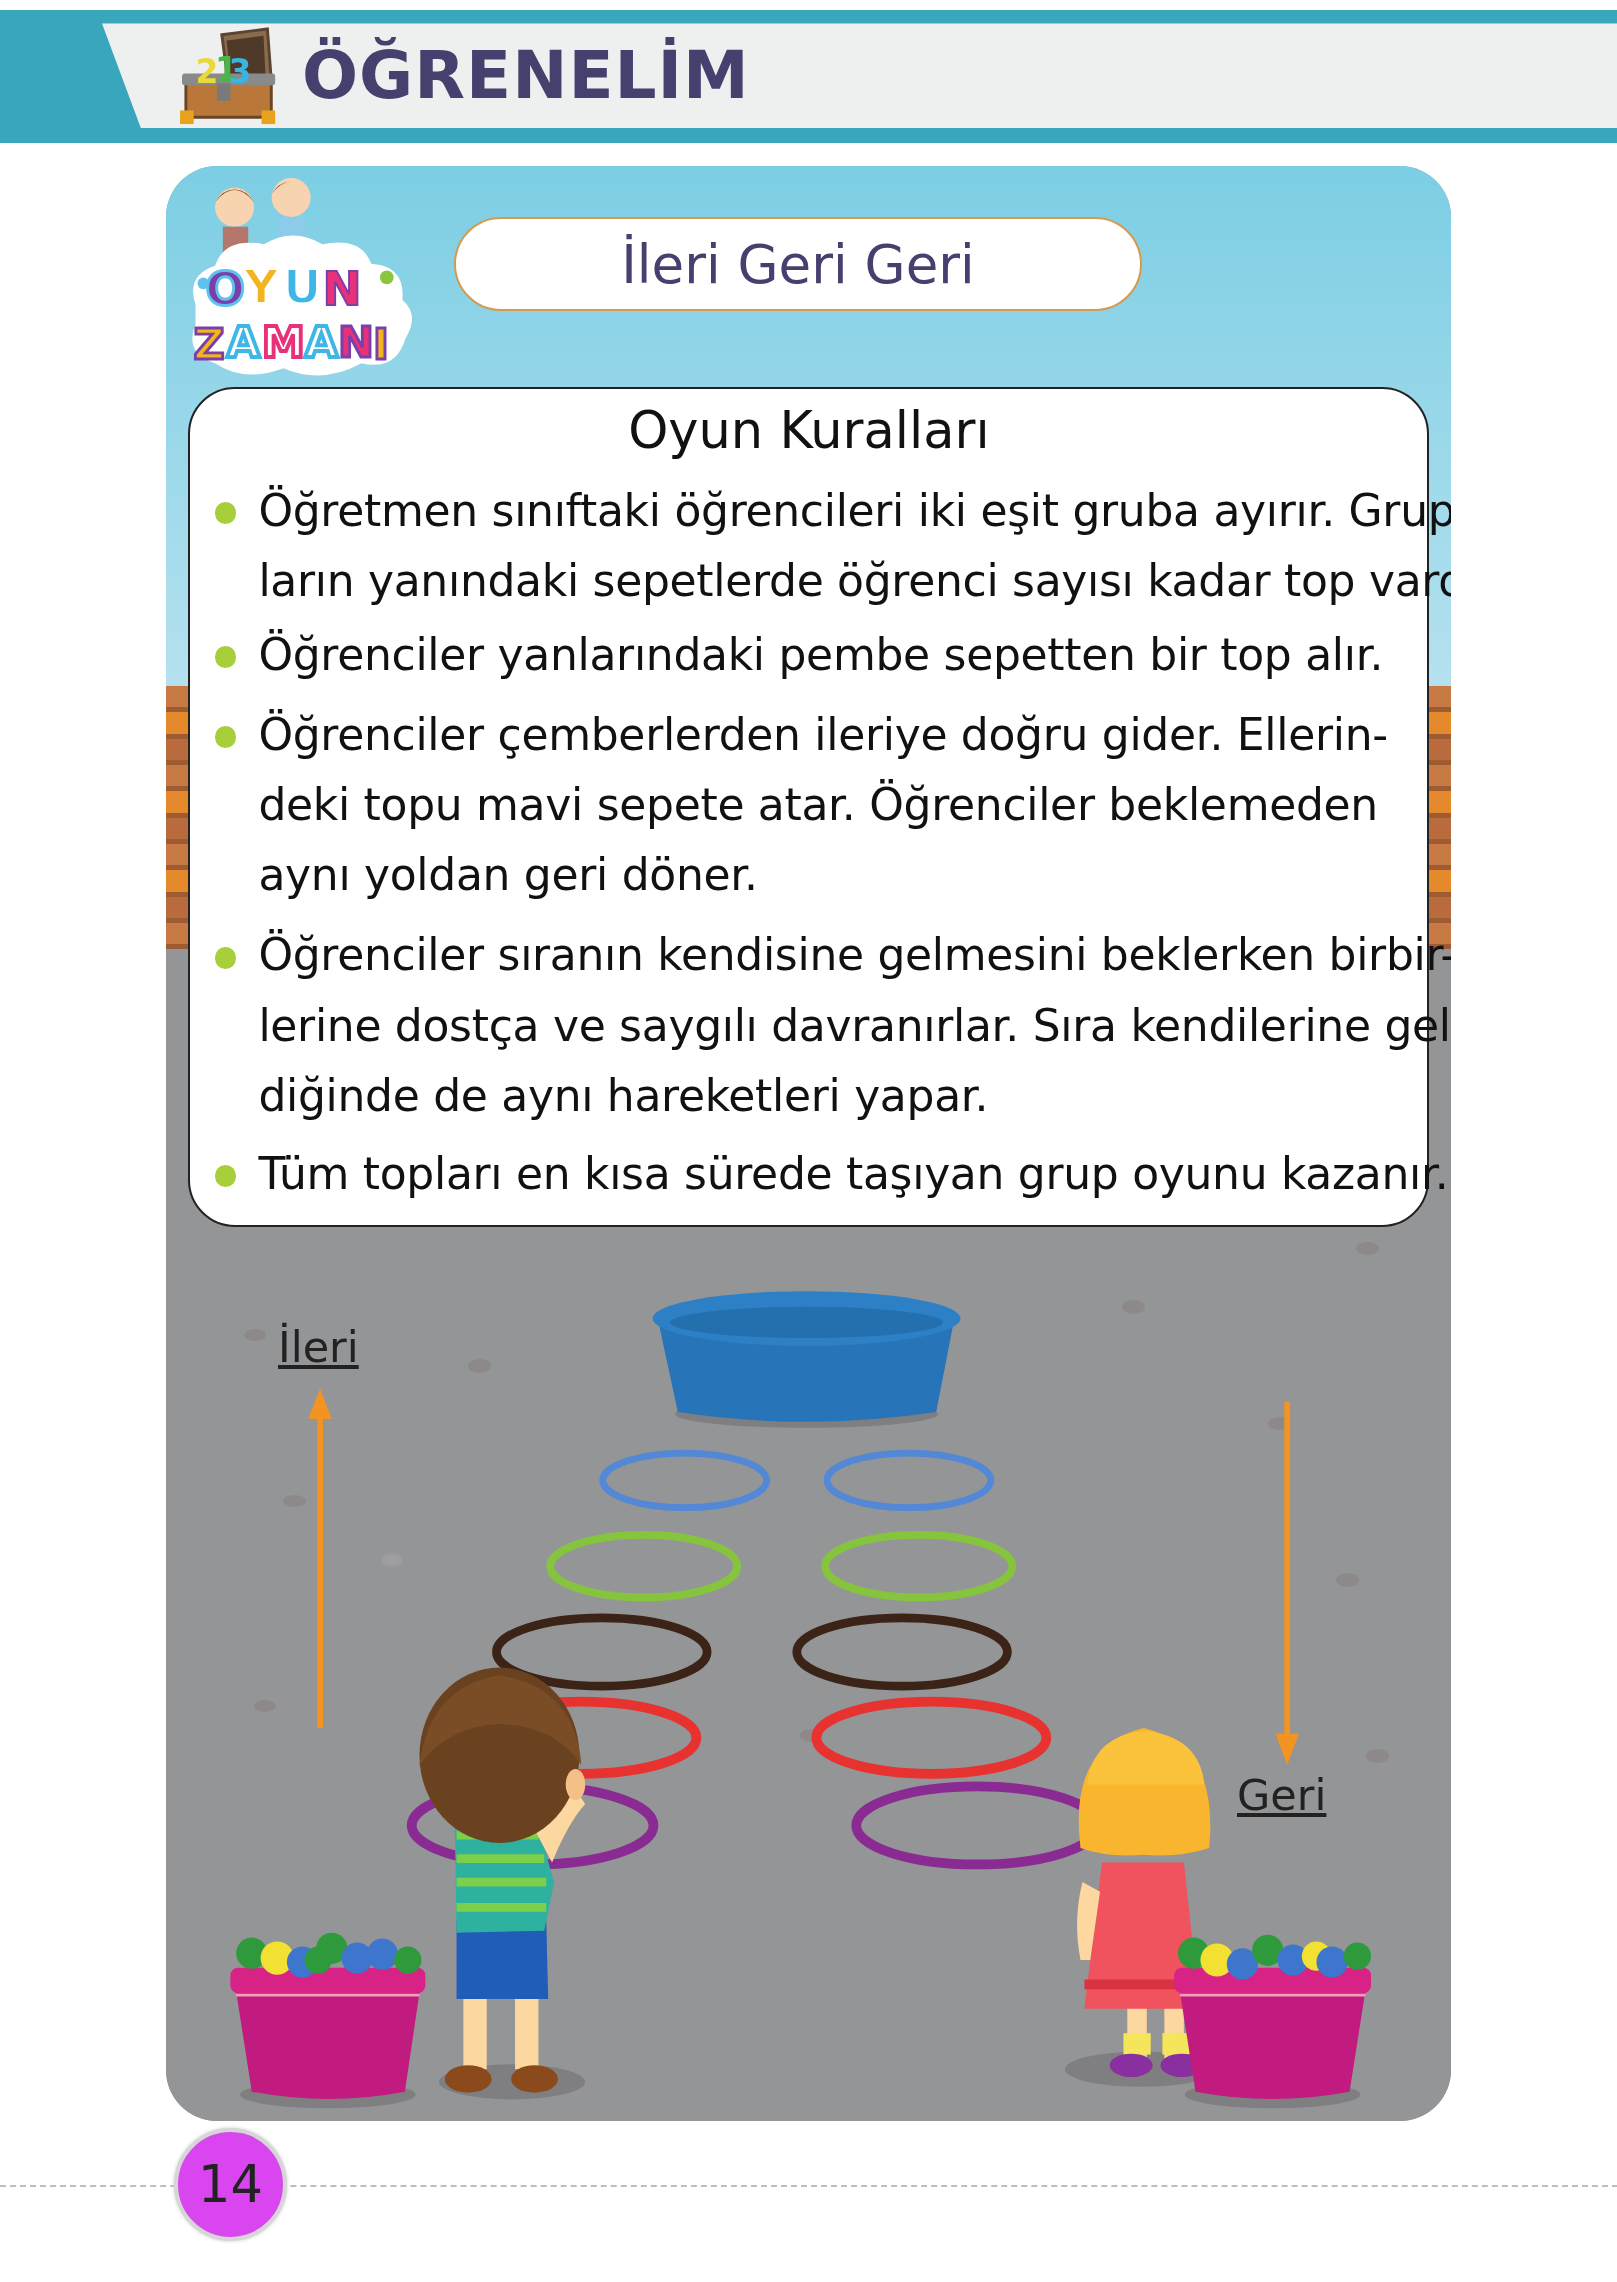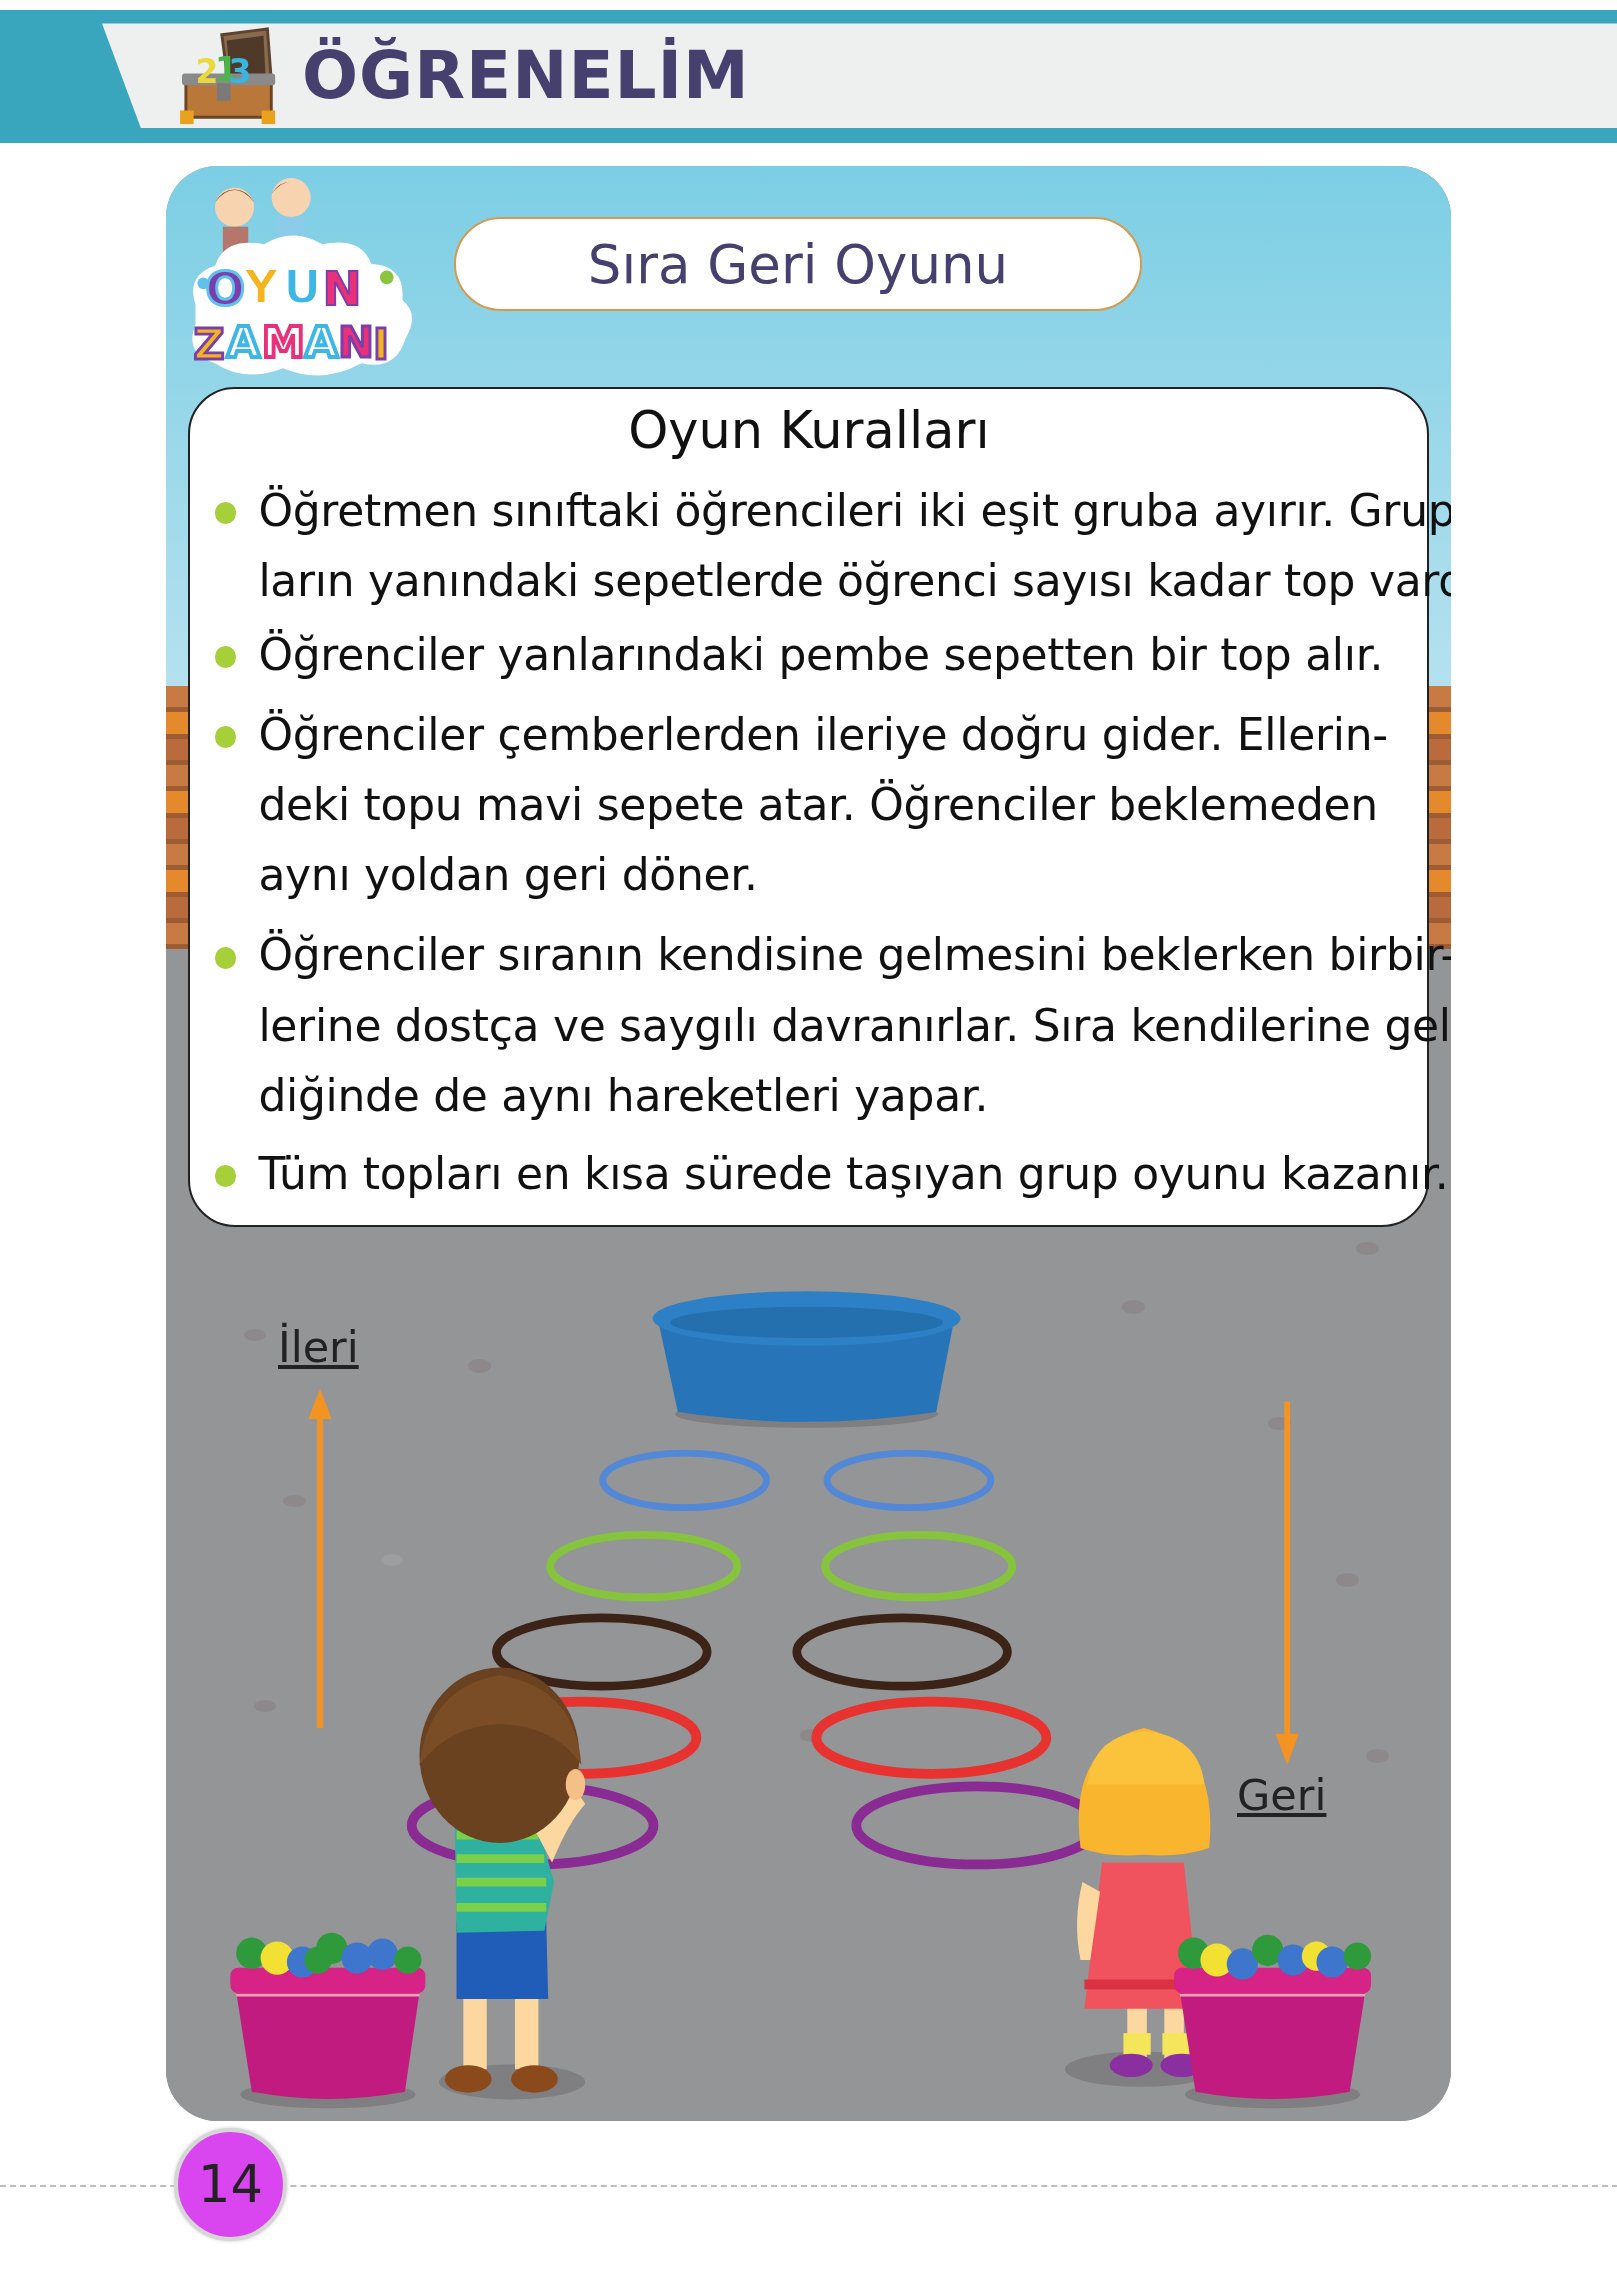--- a/index.html
+++ b/index.html
@@ -119,21 +119,21 @@
       <text x="52" y="194" font-size="44" font-weight="bold" font-family="DejaVu Sans, sans-serif" fill="#ffffff" stroke="#3eb7e6" stroke-width="4">A</text>
       <text x="88" y="194" font-size="44" font-weight="bold" font-family="DejaVu Sans, sans-serif" fill="#ffffff" stroke="#e8317a" stroke-width="4">M</text>
       <text x="132" y="194" font-size="44" font-weight="bold" font-family="DejaVu Sans, sans-serif" fill="#ffffff" stroke="#3eb7e6" stroke-width="4">A</text>
       <text x="166" y="194" font-size="44" font-weight="bold" font-family="DejaVu Sans, sans-serif" fill="#e8317a" stroke="#7a3fa8" stroke-width="3">N</text>
       <text x="202" y="196" font-size="44" font-weight="bold" font-family="DejaVu Sans, sans-serif" fill="#f2b51f" stroke="#7a3fa8" stroke-width="3">I</text>
       <circle cx="28" cy="118" r="6" fill="#5fc2ee"></circle>
       <circle cx="216" cy="112" r="7" fill="#8bc43f"></circle>
     </svg>
   </div>
 
-  <div class="abs title-pill">Sıra Geri Oyunu</div>
+  <div class="abs title-pill">İleri Geri Geri</div>
 
   <div class="abs rules">
     <div class="rules-title">Oyun Kuralları</div>
 
     <div class="bullet" style="top:113px"></div>
     <div class="rule-line" style="top:94px">Öğretmen sınıftaki öğrencileri iki eşit gruba ayırır. Grup-</div>
     <div class="rule-line" style="top:164px">ların yanındaki sepetlerde öğrenci sayısı kadar top vardır.</div>
 
     <div class="bullet" style="top:257px"></div>
     <div class="rule-line" style="top:238px">Öğrenciler yanlarındaki pembe sepetten bir top alır.</div>

